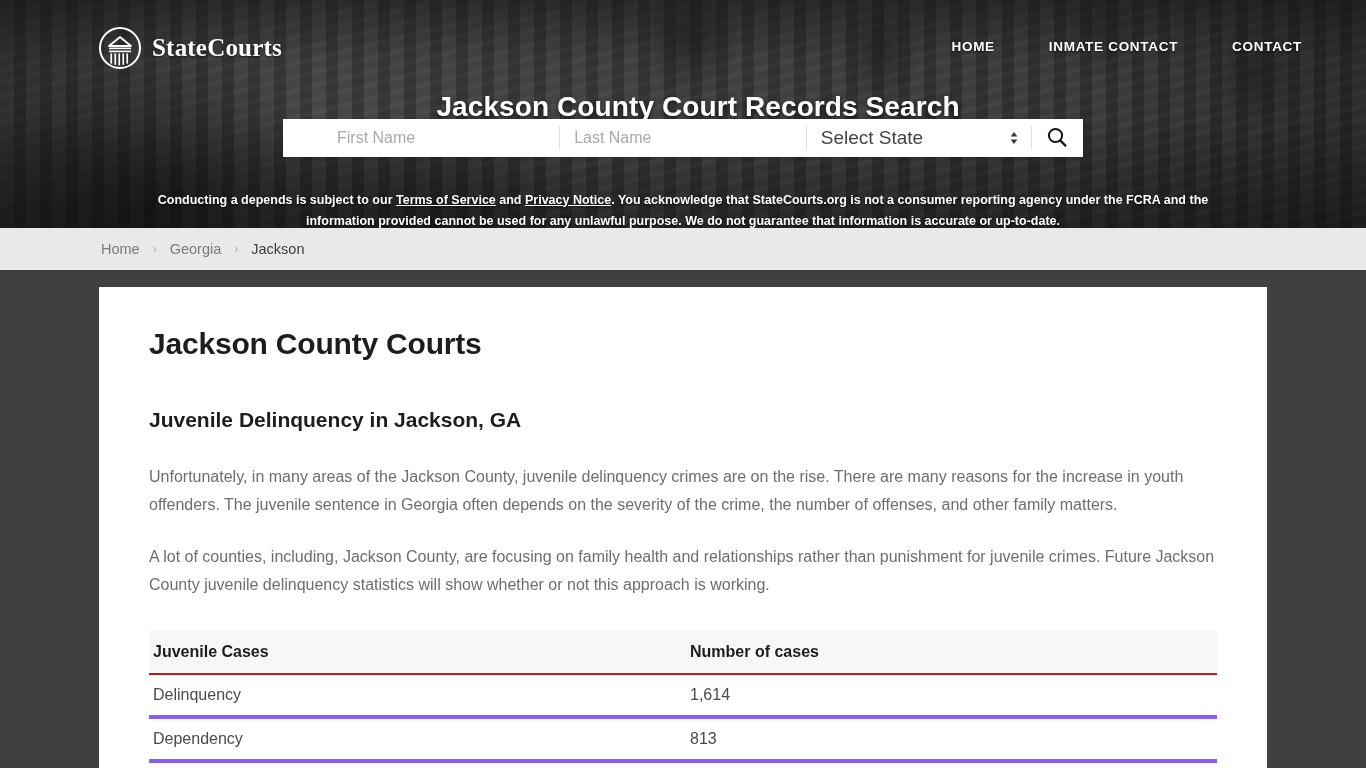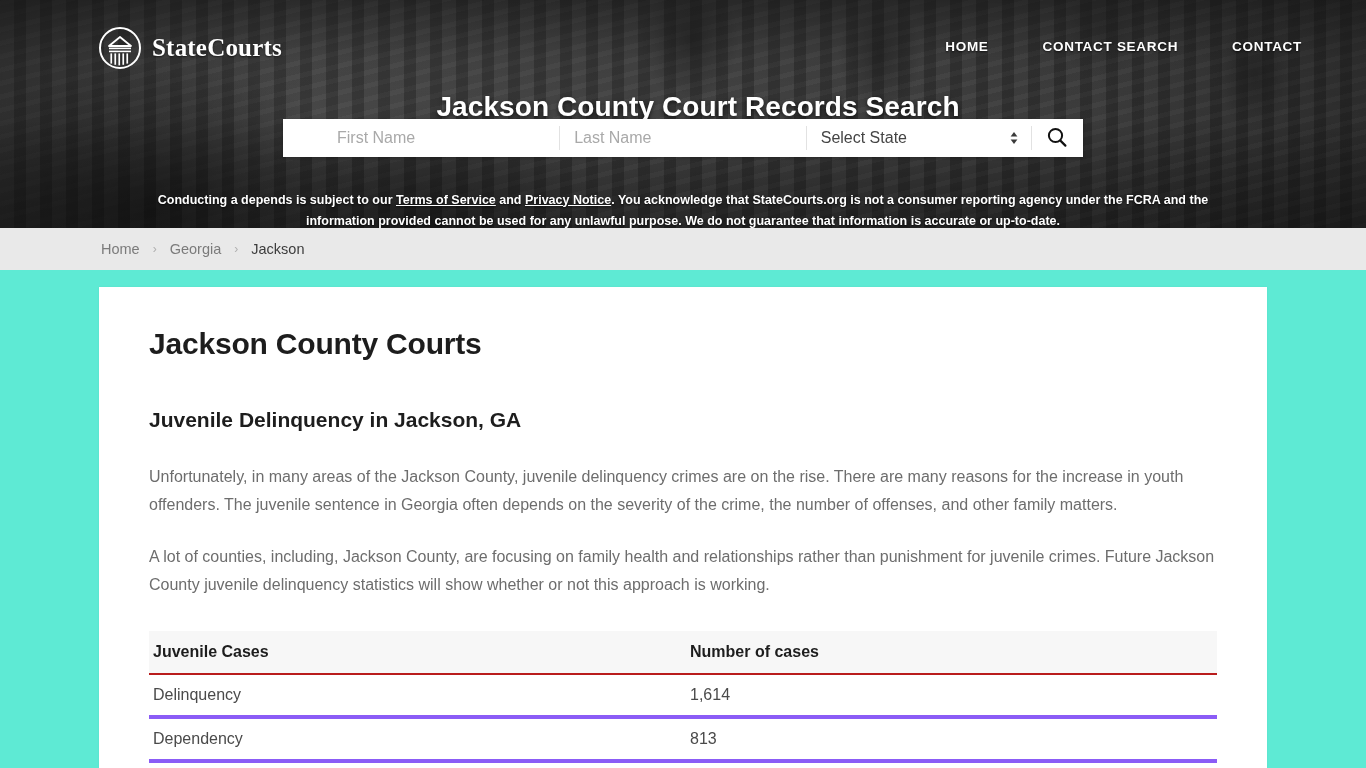--- a/index.html
+++ b/index.html
@@ -149,21 +149,21 @@
   .f-first { width: 248px; margin-left: 40px; }
   .f-last  { width: 258px; }
   .vdiv { width: 1px; background: #e2e2e2; margin: 7px 0; flex: none; }
   .state-wrap {
     position: relative;
     width: 237px;
     display: flex;
     align-items: center;
   }
   .state-value {
-    font-size: 16px;
+    font-size: 19px;
     color: #444;
     padding-left: 14px;
   }
   .spinner-icon {
     position: absolute;
     right: 12px;
     top: 50%;
     transform: translateY(-50%);
     width: 10px;
     height: 16px;
@@ -220,21 +220,21 @@
     color: #b0b0b0;
     font-size: 12px;
     margin: 0 13px;
   }
   .crumb-current { color: #3c3c3c; }
 
   
   .page {
     width: 1366px;
     height: 498px;
-    background: #5eead4;
+    background: #404040;
     padding-top: 17px;
   }
   .card {
     width: 1168px;
     margin: 0 auto;
     background: #ffffff;
     min-height: 481px;
     padding: 40px 50px 0 50px;
     box-shadow: 0 0 2px rgba(0,0,0,.06);
   }
@@ -304,21 +304,21 @@
             <rect x="20.4" y="27.4" width="1.7" height="12" fill="#ffffff"></rect>
             <rect x="24.4" y="27.4" width="1.7" height="11.4" fill="#ffffff"></rect>
             <rect x="28.4" y="27.4" width="1.7" height="10.2" fill="#ffffff"></rect>
           </svg>
         </span>
         <span class="brand-name">StateCourts</span>
       </a>
 
       <nav class="mainnav">
         <a href="#">HOME</a>
-        <a href="#">CONTACT SEARCH</a>
+        <a href="#">INMATE CONTACT</a>
         <a href="#">CONTACT</a>
       </nav>
     </div>
 
     <h1 class="hero-title">Jackson County Court Records Search</h1>
 
     <form class="searchbar">
       <input class="f-first" type="text" placeholder="First Name" style="">
       <div class="vdiv"></div>
       <input class="f-last" type="text" placeholder="Last Name" style="">

